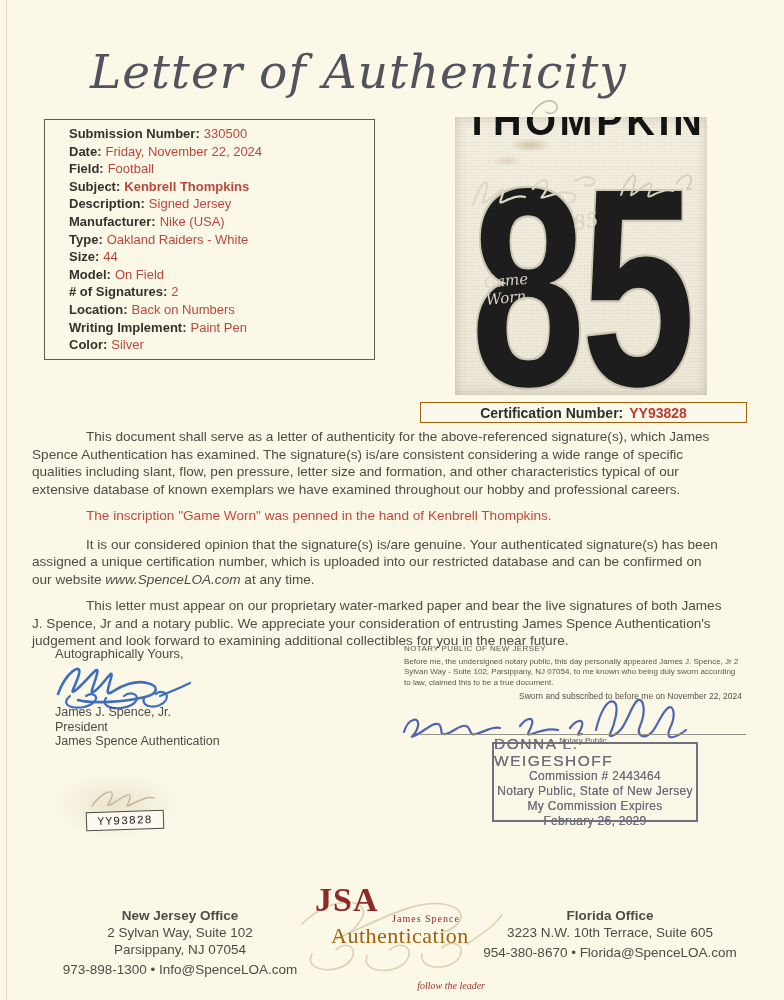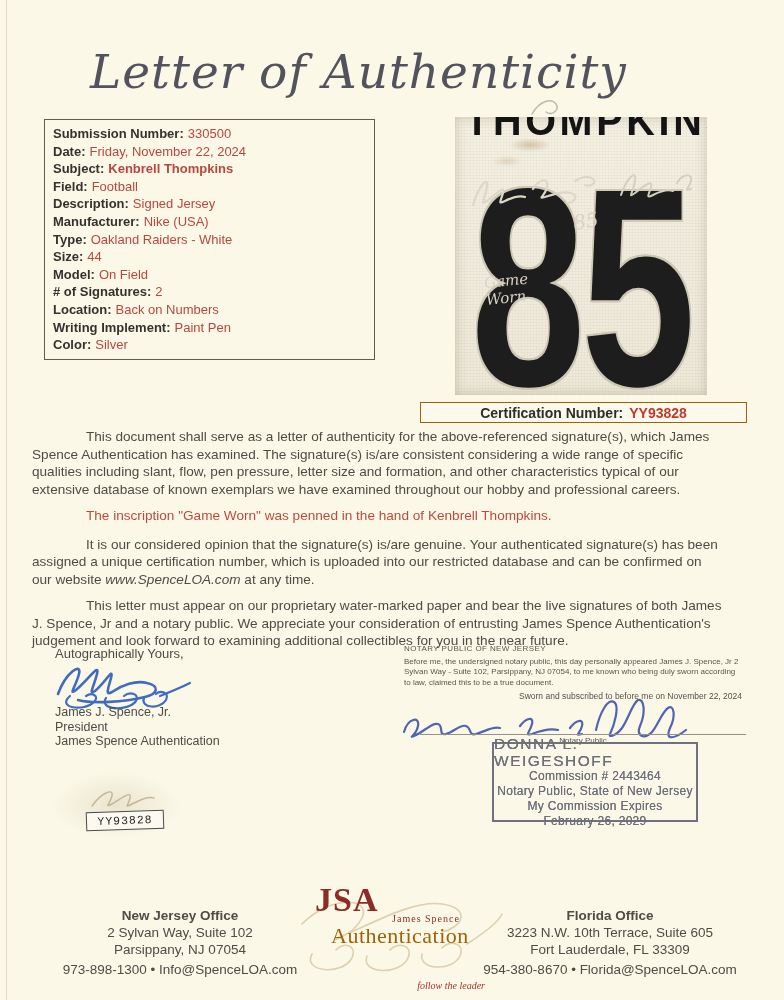--- a/index.html
+++ b/index.html
@@ -18,21 +18,21 @@
     top:44px;left:0;width:717px;text-align:center;
     font-family:"DejaVu Serif","Liberation Serif",serif;font-style:italic;
     font-size:47px;color:#53535d;letter-spacing:1px;
   }
 
   
   .details{
     left:44px;top:119px;width:331px;box-sizing:border-box;
     border:1.5px solid #5f5c55;padding:5px 8px;
   }
-  .drow{font-size:13px;line-height:17.6px;white-space:nowrap;}
+  .drow{font-size:13px;line-height:17.6px;white-space:nowrap;margin-left:16px;}
   .dlabel{font-weight:bold;color:#33322d;margin-right:4px;}
   .dval{color:#b9473d;}
   .dval.bold-val{font-weight:bold;}
 
   
   .photo{
     left:455px;top:117px;width:252px;height:278px;overflow:hidden;
     background:
       radial-gradient(30px 10px at 75px 28px, rgba(146,104,46,.30), rgba(146,104,46,0) 70%),
       radial-gradient(22px 8px at 52px 44px, rgba(146,104,46,.18), rgba(146,104,46,0) 70%),
@@ -137,22 +137,22 @@
 </head>
 <body>
 
 <div class="abs scan-edge"></div>
 
 <div class="abs title">Letter of Authenticity</div>
 
 <div class="abs details">
   <div class="drow"><span class="dlabel">Submission Number:</span><span class="dval">330500</span></div>
   <div class="drow"><span class="dlabel">Date:</span><span class="dval">Friday, November 22, 2024</span></div>
+  <div class="drow"><span class="dlabel">Field:</span><span class="dval">Football</span></div>
   <div class="drow"><span class="dlabel">Subject:</span><span class="dval bold-val">Kenbrell Thompkins</span></div>
-  <div class="drow"><span class="dlabel">Field:</span><span class="dval">Football</span></div>
   <div class="drow"><span class="dlabel">Description:</span><span class="dval">Signed Jersey</span></div>
   <div class="drow"><span class="dlabel">Manufacturer:</span><span class="dval">Nike (USA)</span></div>
   <div class="drow"><span class="dlabel">Type:</span><span class="dval">Oakland Raiders - White</span></div>
   <div class="drow"><span class="dlabel">Size:</span><span class="dval">44</span></div>
   <div class="drow"><span class="dlabel">Model:</span><span class="dval">On Field</span></div>
   <div class="drow"><span class="dlabel"># of Signatures:</span><span class="dval">2</span></div>
   <div class="drow"><span class="dlabel">Location:</span><span class="dval">Back on Numbers</span></div>
   <div class="drow"><span class="dlabel">Writing Implement:</span><span class="dval">Paint Pen</span></div>
   <div class="drow"><span class="dlabel">Color:</span><span class="dval">Silver</span></div>
 </div>
@@ -232,15 +232,14 @@
 
 <div class="abs office office-nj">
   <div class="office-title">New Jersey Office</div>
   <div class="office-line">2 Sylvan Way, Suite 102</div>
   <div class="office-line">Parsippany, NJ 07054</div>
   <div class="office-phone">973-898-1300 • Info@SpenceLOA.com</div>
 </div>
 <div class="abs office office-fl">
   <div class="office-title">Florida Office</div>
   <div class="office-line">3223 N.W. 10th Terrace, Suite 605</div>
-  <div class="office-line">Fort Lauderdale, FL 33309</div>
   <div class="office-phone">954-380-8670 • Florida@SpenceLOA.com</div>
 </div>
 
 </body></html>

